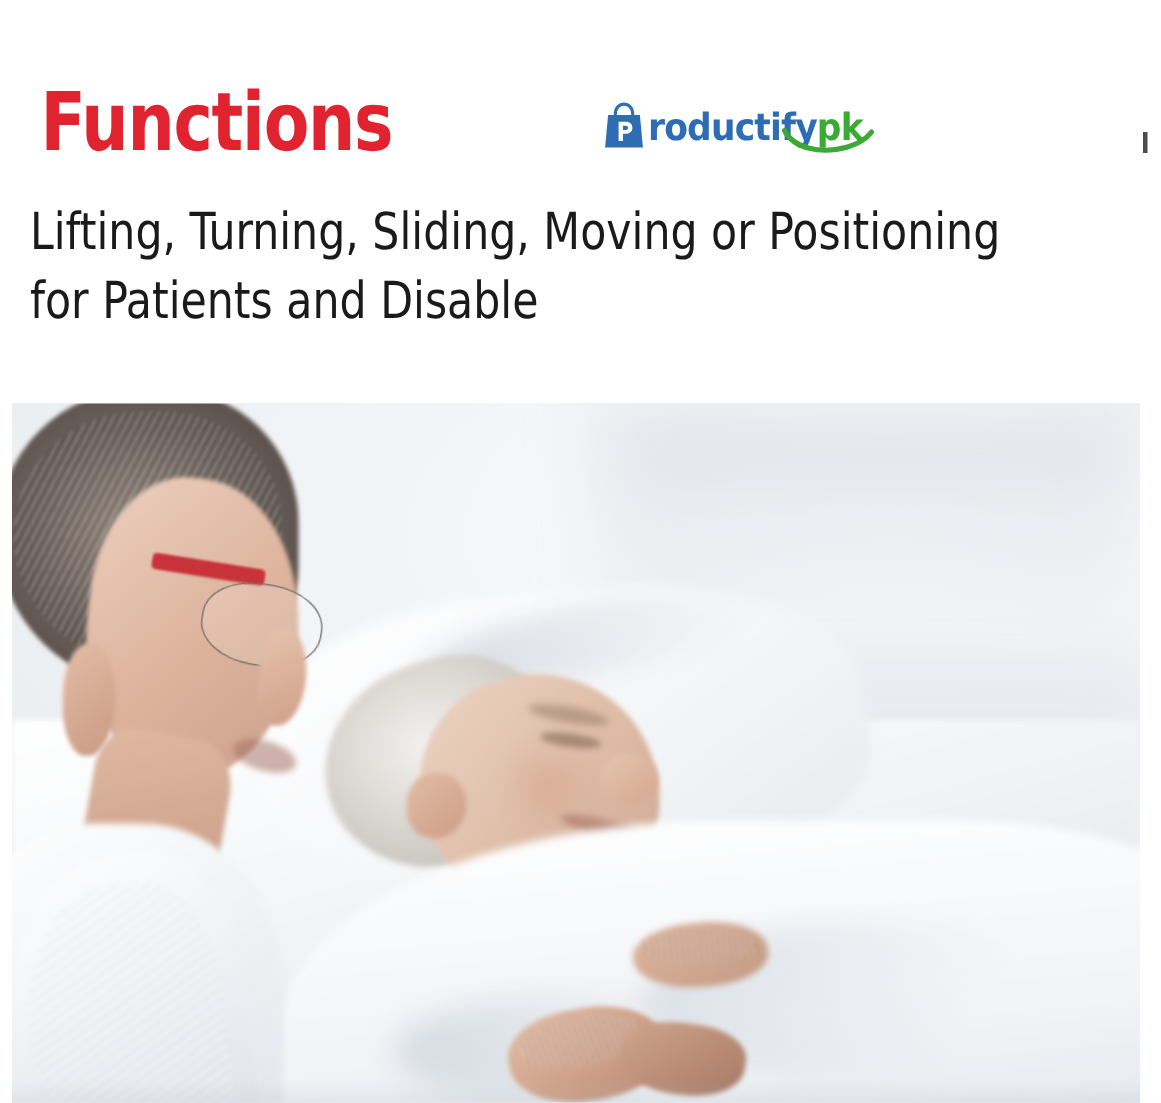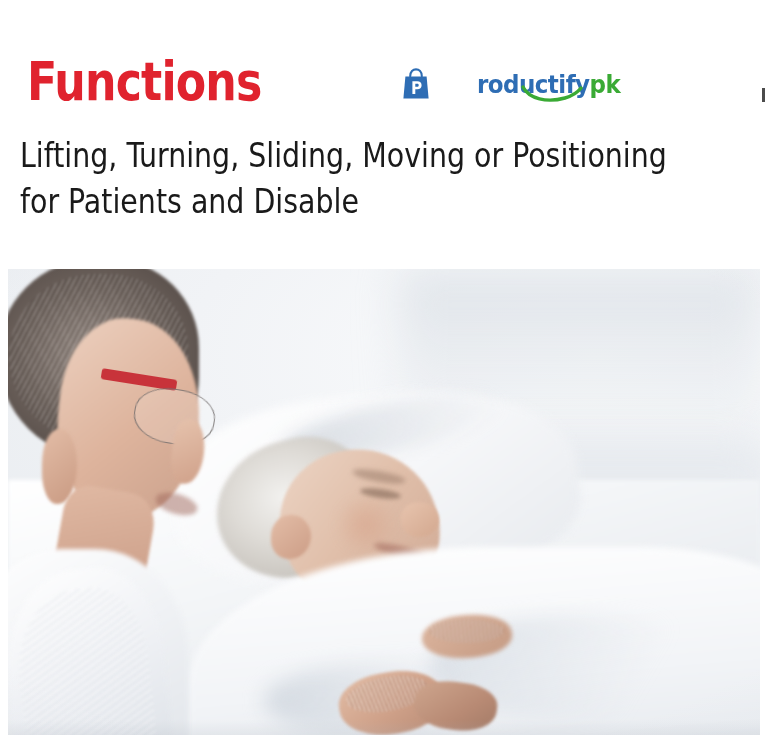--- a/index.html
+++ b/index.html
@@ -28,21 +28,20 @@
     white-space:nowrap;
   }
 
   
   .logo {
     position:absolute;
     left:401px; top:38px;
     height:38px;
     display:flex; align-items:center;
     white-space:nowrap;
-    gap:45px;
   }
   .logo-mark {
     position:relative;
     width:30px; height:32px;
     margin-right:1px;
     flex:0 0 auto;
   }
   .logo-mark svg { display:block; }
   .logo-text {
     font-family:"DejaVu Sans", sans-serif;

